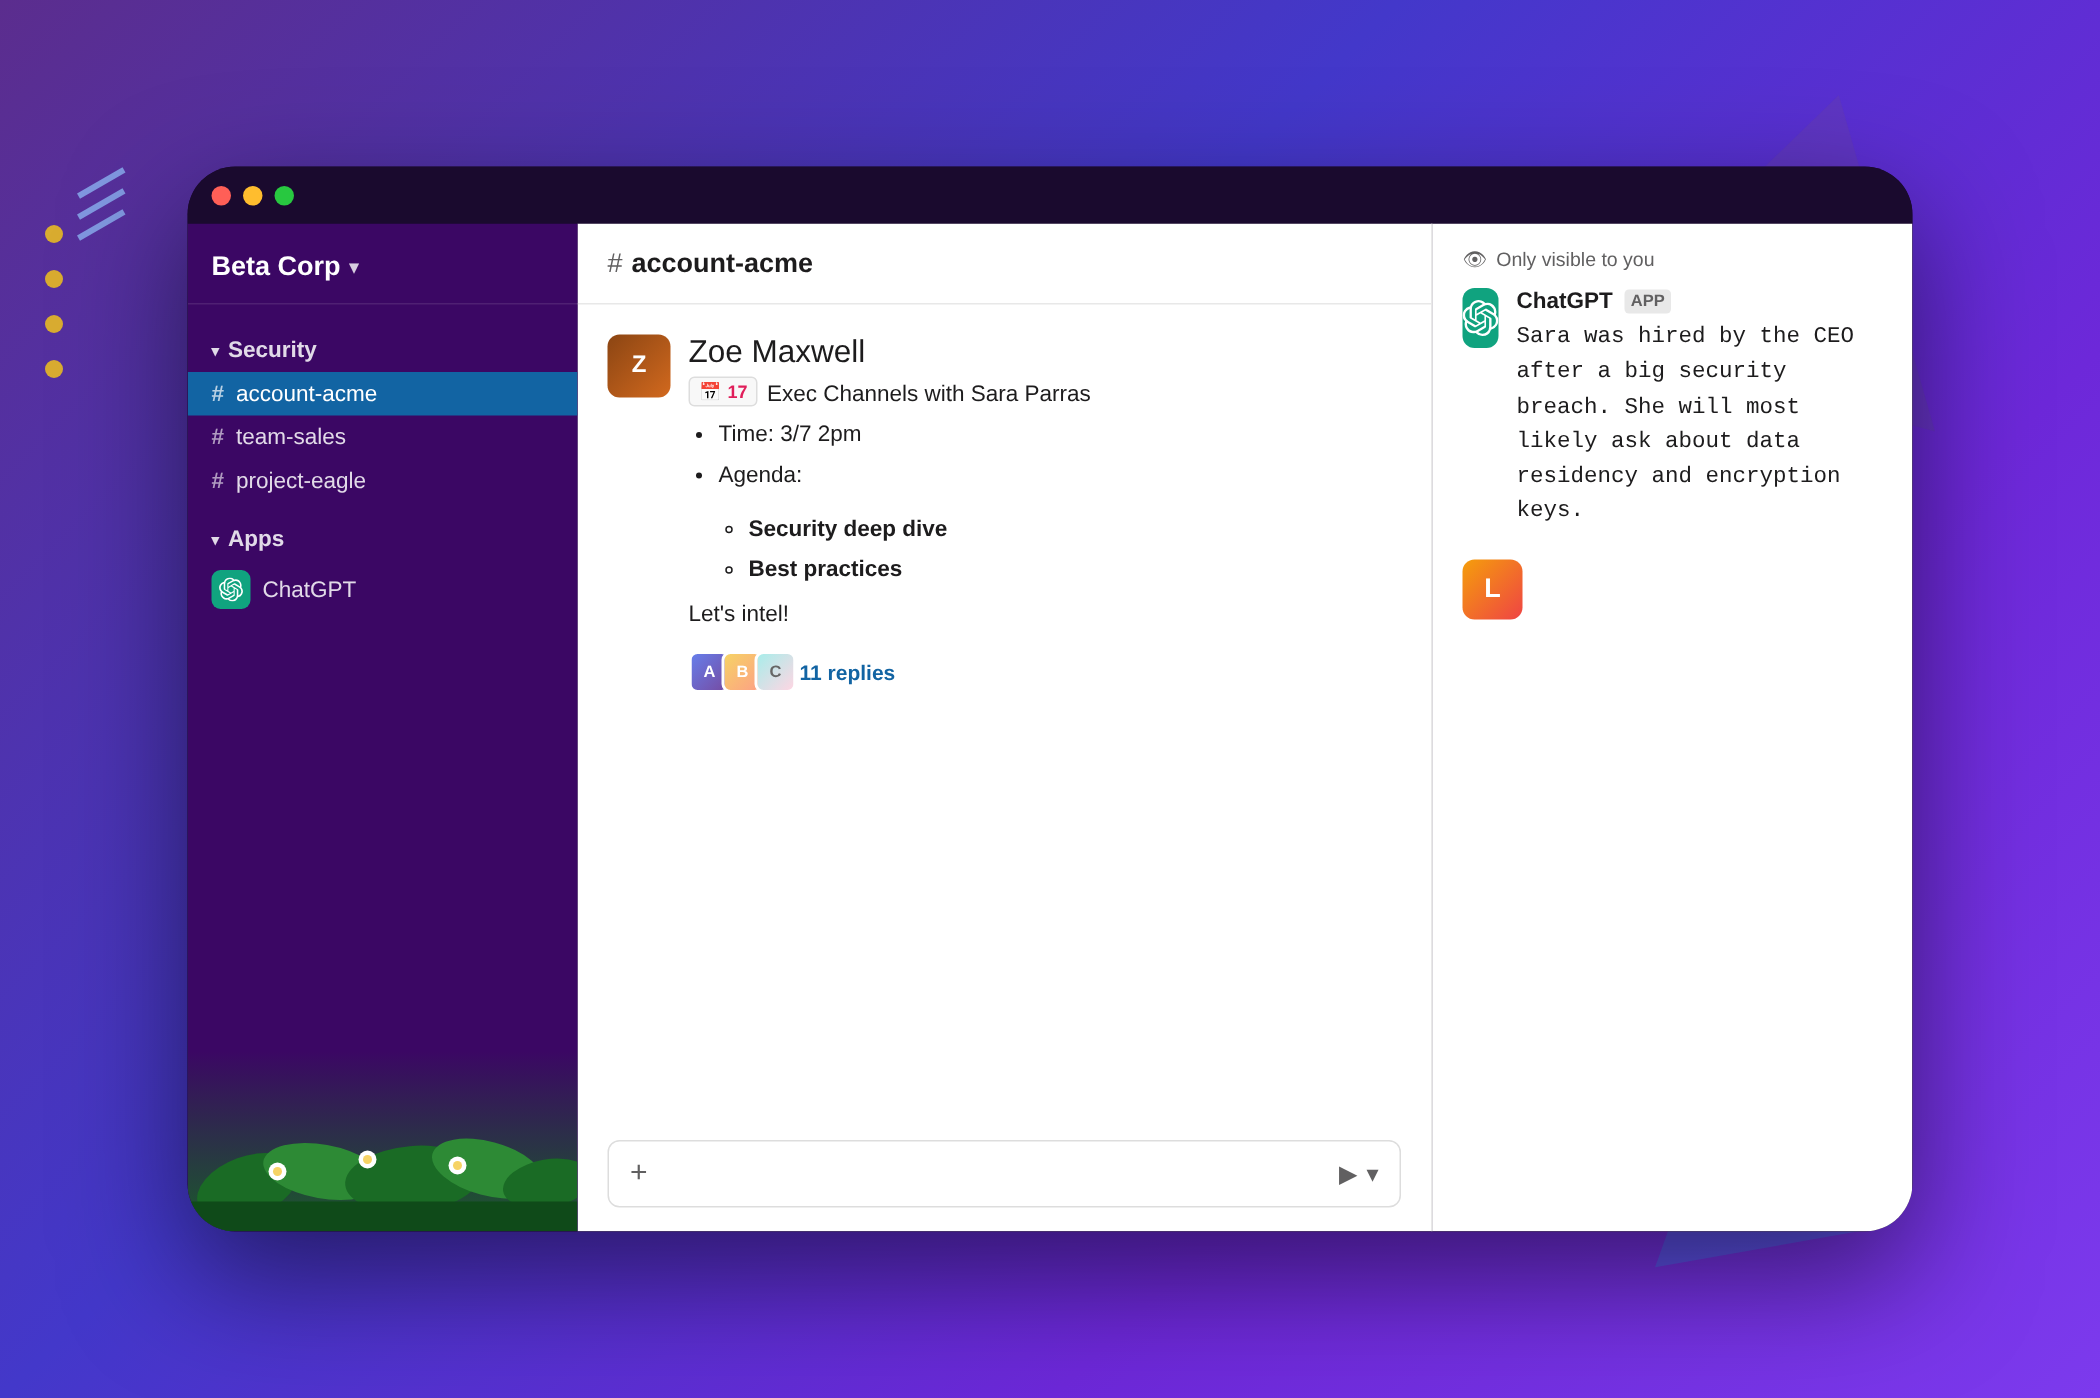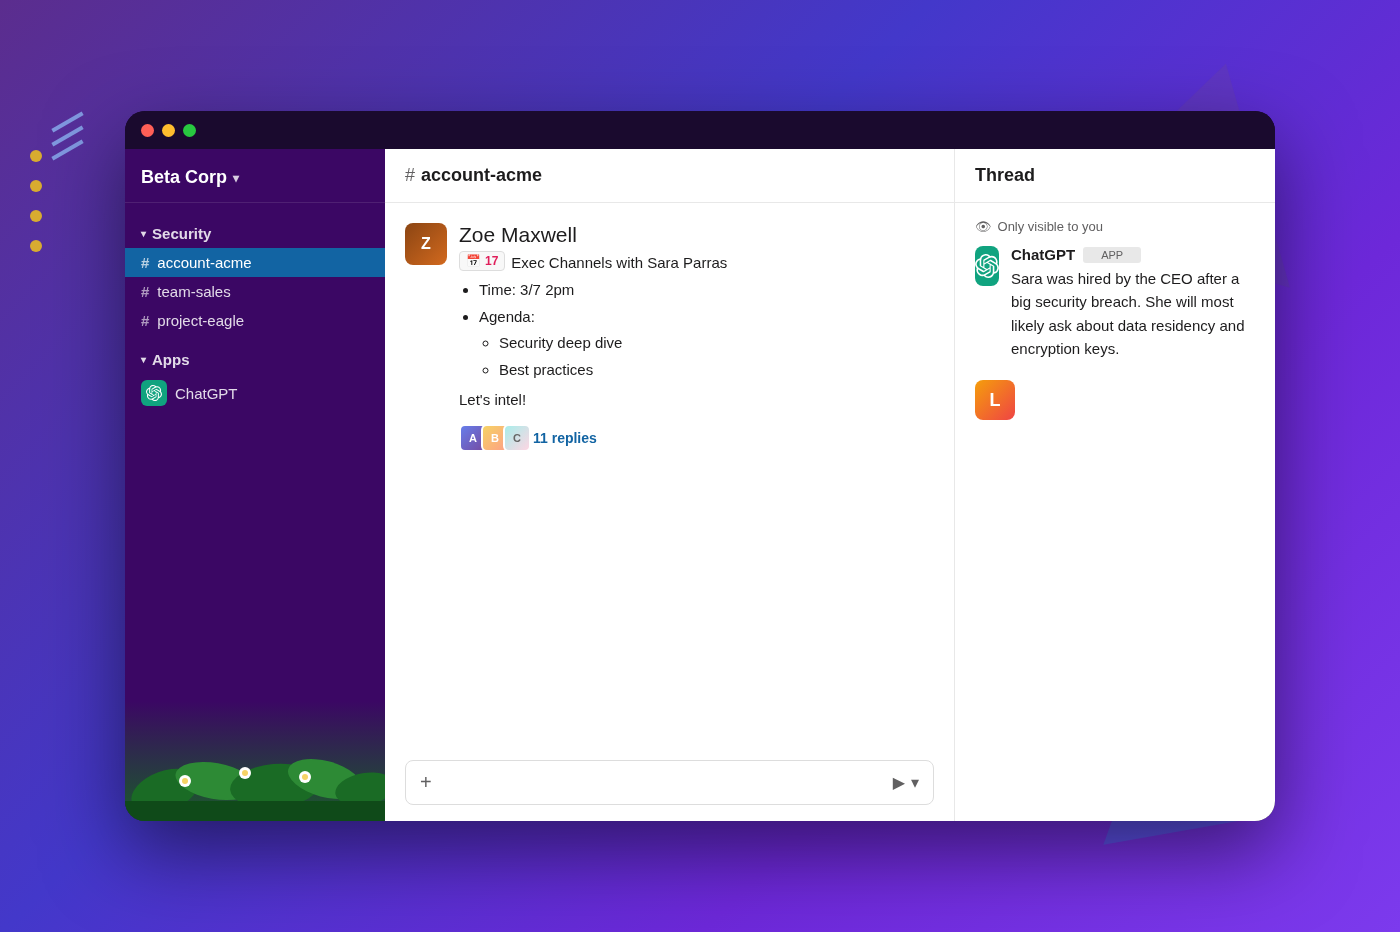--- a/index.html
+++ b/index.html
@@ -59,21 +59,21 @@
     .bg-line {
       width: 35px; height: 4px;
       background: rgba(147, 197, 253, 0.7);
       margin-bottom: 10px;
       transform: rotate(-30deg);
     }
 
     
     .window-frame {
       background: #1a0a2e;
-      border-radius: 20px;
+      border-radius: 32px;
       width: 1150px;
       height: 710px;
       box-shadow: 0 30px 80px rgba(0,0,0,0.5);
       overflow: hidden;
       display: flex;
       flex-direction: column;
       position: relative;
       justify-content: space-between;
     }
 
@@ -250,21 +250,22 @@
     }
     .bullet-list {
       margin-left: 20px;
       margin-top: 4px;
     }
     .bullet-list li {
       margin-bottom: 4px;
     }
     .sub-bullet-list {
       margin-left: 20px;
-      margin-top: 4px;
+      margin-top: 14px;
+      font-weight: bold;
     }
     .replies-row {
       display: flex;
       align-items: center;
       gap: 8px;
       margin-top: 12px;
     }
     .reply-avatars {
       display: flex;
     }
@@ -373,28 +374,29 @@
     }
     .thread-sender-name {
       font-weight: 700;
       font-size: 15px;
       color: #1d1c1d;
     }
     .app-badge {
       background: #e8e8e8;
       color: #616061;
       font-size: 11px;
-      font-weight: 400;
-      padding: 2px 18px;
+      font-weight: 700;
+      padding: 2px 4px;
       border-radius: 3px;
     }
     .thread-msg-text {
       font-size: 15px;
       color: #1d1c1d;
       line-height: 1.55;
+      font-family: Liberation Mono, monospace;
     }
 
     .lee-avatar {
       width: 40px; height: 40px;
       border-radius: 8px;
       background: linear-gradient(135deg, #f59e0b, #ef4444);
       display: flex; align-items: center; justify-content: center;
       font-size: 18px; color: white; font-weight: 700;
     }
 
@@ -553,23 +555,20 @@
           <input class="input-field" type="text" placeholder="" style="">
           <div class="input-send">
             <span class="send-btn">▶</span>
             <span class="send-chevron">▾</span>
           </div>
         </div>
       </div>
     </div>
 
     <div class="thread-panel">
-      <div class="thread-header">
-        <span>Thread</span>
-      </div>
 
       <div class="thread-messages">
 
         <div class="thread-visibility">
           <span>👁</span>
           <span>Only visible to you</span>
         </div>
 
         <div class="thread-message">
           <div class="chatgpt-avatar">

